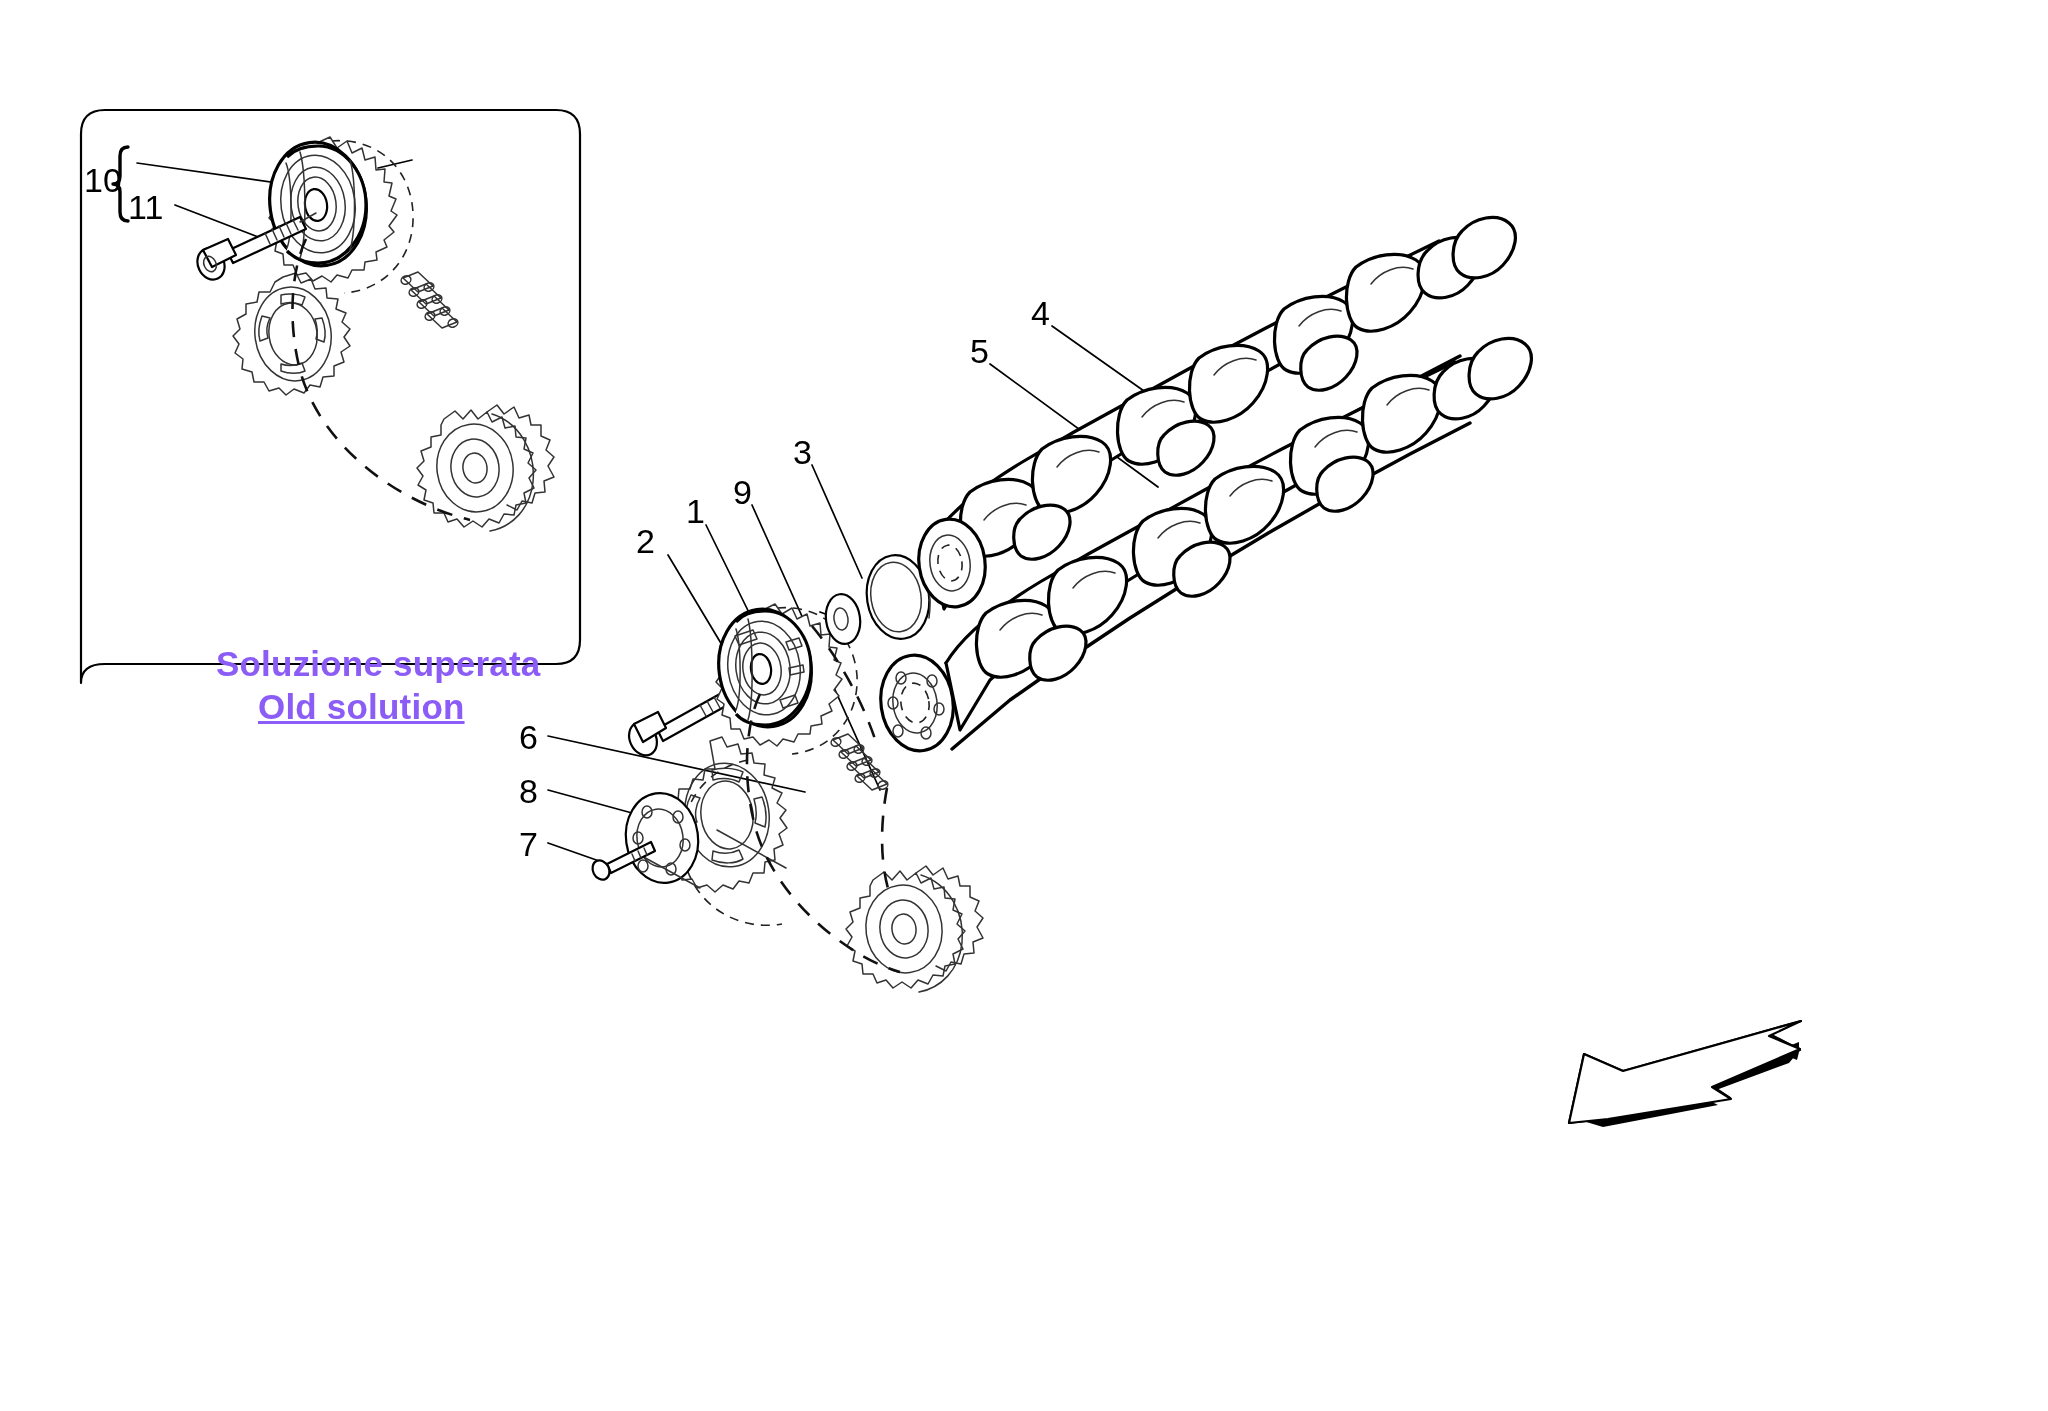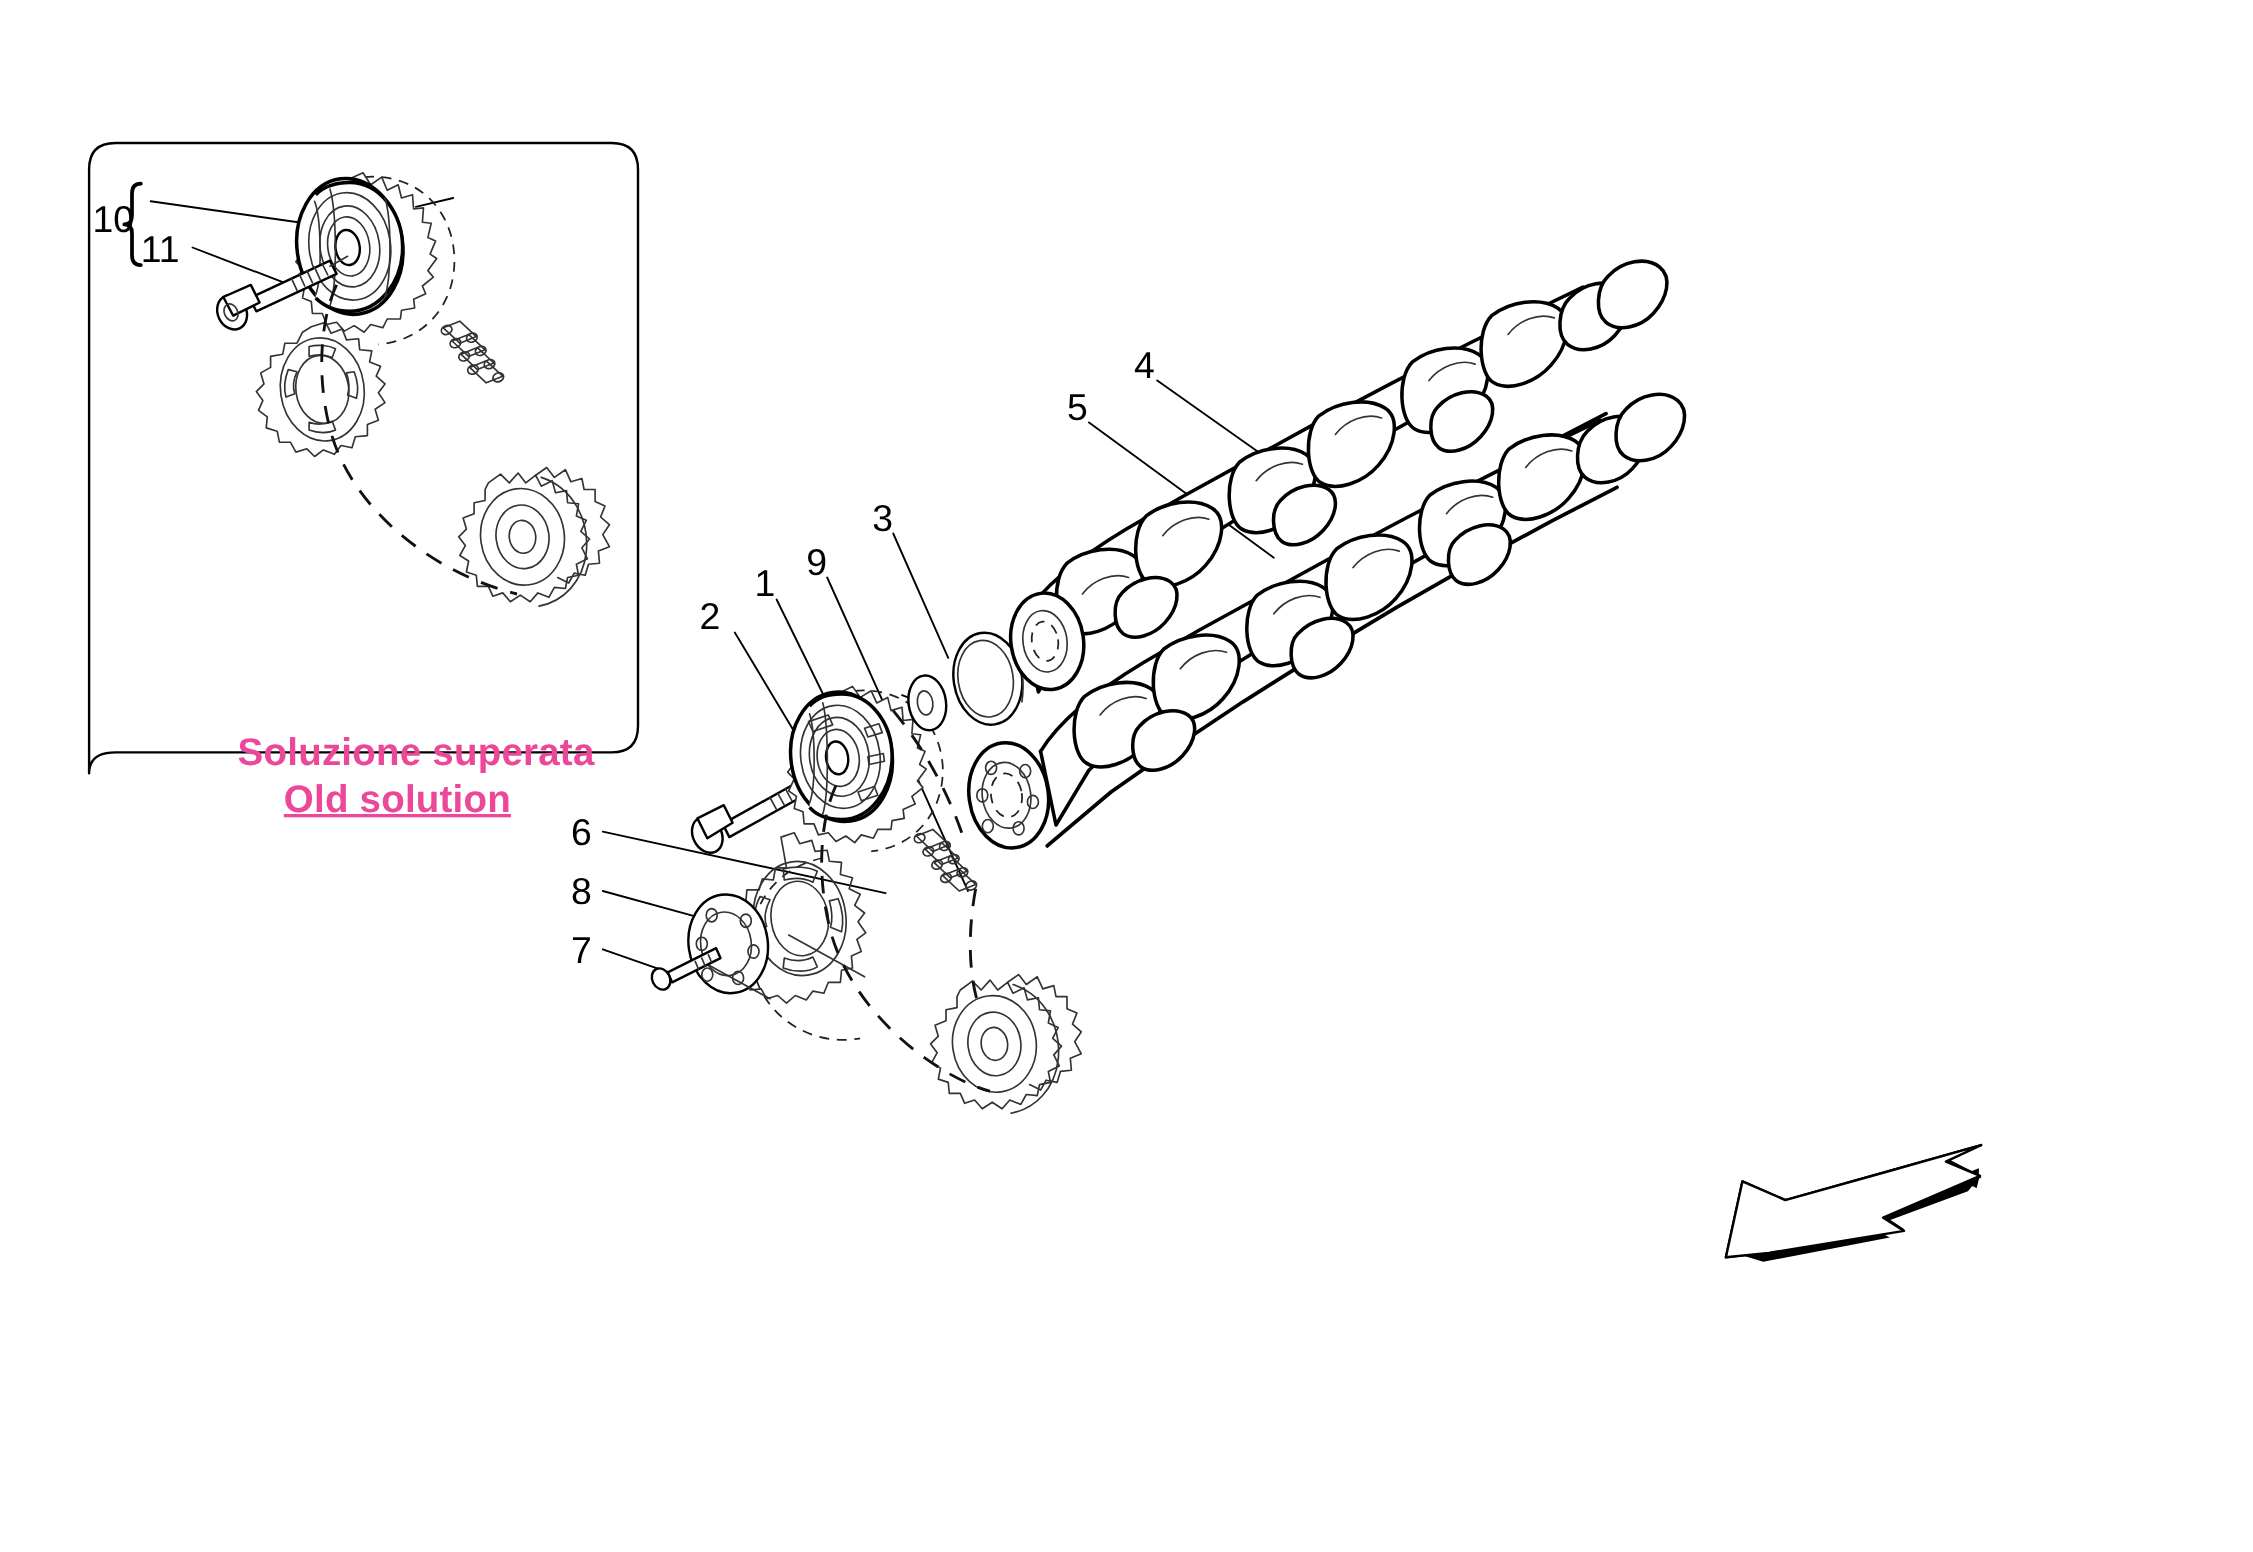--- a/index.html
+++ b/index.html
@@ -10,21 +10,20 @@
   }
   body {
     font-family: "Liberation Sans", sans-serif;
   }
   #stage {
     position: relative;
     width: 2048px;
     height: 1177px;
     background: #ffffff;
     overflow: hidden;
-    margin-top: 20px;
   }
   #art {
     position: absolute;
     left: 0;
     top: 0;
     width: 2048px;
     height: 1411px;
   }
   .callout-num {
     position: absolute;
@@ -33,21 +32,21 @@
     font-weight: 400;
     color: #000000;
     line-height: 1;
     white-space: nowrap;
     user-select: none;
   }
   .caption {
     position: absolute;
     font-family: "Liberation Sans", sans-serif;
     font-weight: bold;
-    color: #ec4899;
+    color: #8b5cf6;
     white-space: nowrap;
     text-align: left;
   }
   .caption-it {
     font-size: 35px;
     letter-spacing: 0.2px;
   }
   .caption-en {
     font-size: 35px;
     letter-spacing: 0.2px;

